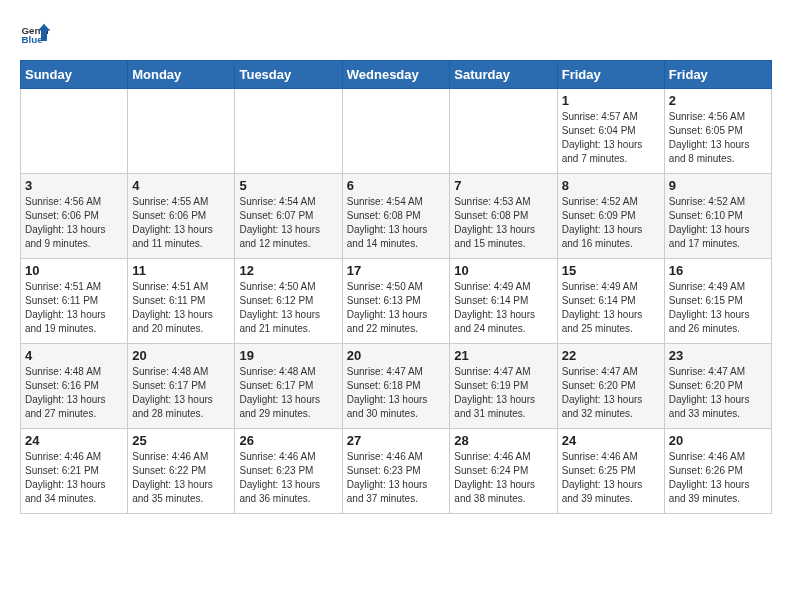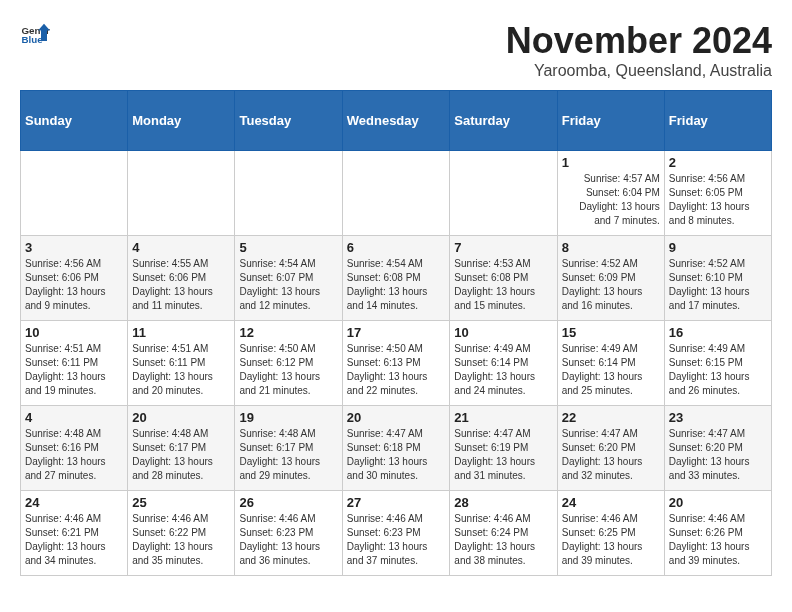--- a/index.html
+++ b/index.html
@@ -38,21 +38,21 @@
       color: #444;
     }
     .calendar {
       width: 100%;
       border-collapse: collapse;
       border: 1px solid #ccc;
     }
     .calendar th {
       background-color: #2b6cb0;
       color: white;
-      padding: 22px 4px;
+      padding: 6px 4px;
       font-size: 13px;
       text-align: left;
       border: 1px solid #1a5fa8;
     }
     .calendar td {
       vertical-align: top;
       border: 1px solid #ccc;
       padding: 4px;
       height: 85px;
       width: 108px;
@@ -80,24 +80,20 @@
 </head>
 <body>
 
 <div class="header-area">
   <div class="logo">
     <svg class="logo-icon" viewBox="0 0 40 40" xmlns="http://www.w3.org/2000/svg">
       <text x="2" y="18" font-size="13" font-weight="bold" fill="#333" font-family="Arial">General</text>
       <text x="2" y="30" font-size="13" font-weight="bold" fill="#1a5fa8" font-family="Arial">Blue</text>
       <polygon points="32,5 40,14 36,14 36,28 28,28 28,14 24,14" fill="#1a5fa8"></polygon>
     </svg>
-  </div>
-  <div class="title-area">
-    <div class="month-title">November 2024</div>
-    <div class="location-title">Yaroomba, Queensland, Australia</div>
   </div>
 </div>
 
 <table class="calendar">
   <thead>
     <tr>
     <th>Sunday</th>
         <th>Monday</th>
         <th>Tuesday</th>
         <th>Wednesday</th>
@@ -108,21 +104,21 @@
   </thead>
   <tbody id="calendar-body">
   <tr>
         <td class="empty-cell"></td>
         <td class="empty-cell"></td>
         <td class="empty-cell"></td>
         <td class="empty-cell"></td>
         <td class="empty-cell"></td>
         <td>
           <span class="day-num">1</span>
-          <div class="day-info" style="white-space: pre-line; text-align: right;">Sunrise: 4:57 AM
+          <div class="day-info" style="white-space: pre-line;">Sunrise: 4:57 AM
 Sunset: 6:04 PM
 Daylight: 13 hours and 7 minutes.</div>
         </td>
         <td>
           <span class="day-num">2</span>
           <div class="day-info" style="white-space: pre-line;">Sunrise: 4:56 AM
 Sunset: 6:05 PM
 Daylight: 13 hours and 8 minutes.</div>
         </td>
       </tr>

